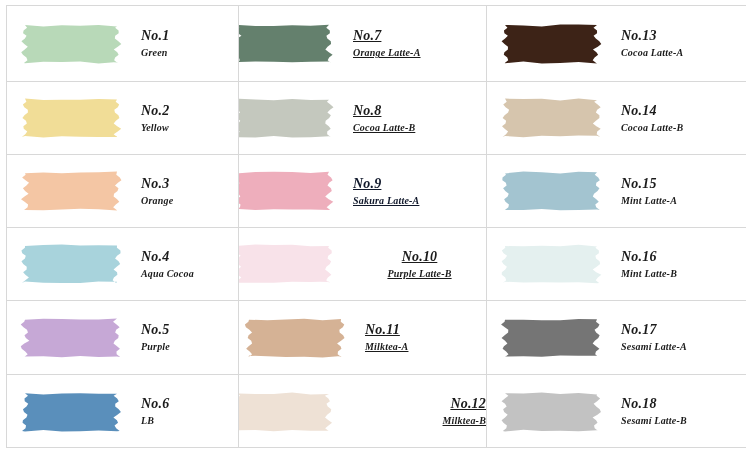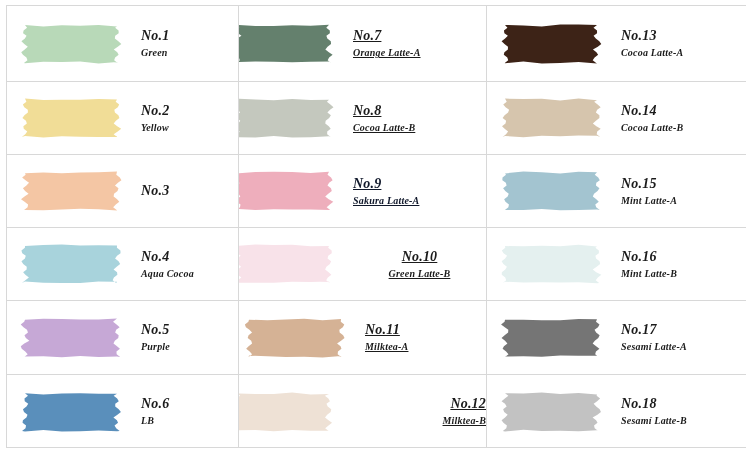--- a/index.html
+++ b/index.html
@@ -180,20 +180,21 @@
         </div>
       </div>
       <div class="swatch-cell col-1" style="grid-area: 3 / 1;">
         <div class="tape-wrap tape-inset">
           <svg class="tape-swatch" viewBox="0 0 104 48" xmlns="http://www.w3.org/2000/svg" preserveAspectRatio="none">
             <path d="M 6.00 6.36 L 24.40 5.55 L 42.80 6.19 L 61.20 5.61 L 79.60 5.24 L 98.00 4.44 L 97.30 7.71 L 100.80 10.43 L 102.42 13.14 L 98.92 15.86 L 95.99 18.57 L 99.49 21.29 L 98.53 24.00 L 95.03 26.71 L 94.62 29.43 L 98.12 32.14 L 100.29 34.86 L 96.79 37.57 L 94.15 40.29 L 97.65 43.00 L 98.00 43.38 L 79.60 42.22 L 61.20 41.87 L 42.80 42.62 L 24.40 43.13 L 6.00 42.89 L 5.08 43.00 L 8.58 40.29 L 9.08 37.57 L 5.58 34.86 L 2.00 32.14 L 5.50 29.43 L 9.59 26.71 L 6.09 24.00 L 3.93 21.29 L 7.43 18.57 L 10.03 15.86 L 6.53 13.14 L 3.14 10.43 L 6.64 7.71 Z" fill="#f4c6a4"></path>
           </svg>
         </div>
         <div class="label-block">
           <span class="swatch-no">No.3</span>
+          <span class="swatch-name">Orange</span>
         </div>
       </div>
       <div class="swatch-cell col-2" style="grid-area: 3 / 2;">
         <div class="tape-wrap tape-flush">
           <svg class="tape-swatch" viewBox="0 0 104 48" xmlns="http://www.w3.org/2000/svg" preserveAspectRatio="none">
             <path d="M 6.00 6.39 L 24.40 5.05 L 42.80 4.63 L 61.20 4.90 L 79.60 6.07 L 98.00 4.83 L 96.53 7.71 L 100.03 10.43 L 101.61 13.14 L 98.11 15.86 L 96.48 18.57 L 99.98 21.29 L 100.78 24.00 L 97.28 26.71 L 94.21 29.43 L 97.71 32.14 L 102.29 34.86 L 98.79 37.57 L 95.66 40.29 L 99.16 43.00 L 98.00 42.94 L 79.60 42.60 L 61.20 42.62 L 42.80 42.32 L 24.40 43.03 L 6.00 41.81 L 5.47 43.00 L 8.97 40.29 L 9.51 37.57 L 6.01 34.86 L 5.82 32.14 L 9.32 29.43 L 7.42 26.71 L 3.92 24.00 L 4.02 21.29 L 7.52 18.57 L 8.43 15.86 L 4.93 13.14 L 3.32 10.43 L 6.82 7.71 Z" fill="#eeaebc"></path>
           </svg>
         </div>
         <div class="label-block muted">
           <span class="swatch-no">No.9</span>
@@ -223,21 +224,21 @@
         </div>
       </div>
       <div class="swatch-cell col-2" style="grid-area: 4 / 2; text-align: center;">
         <div class="tape-wrap tape-flush">
           <svg class="tape-swatch" viewBox="0 0 104 48" xmlns="http://www.w3.org/2000/svg" preserveAspectRatio="none">
             <path d="M 6.00 6.03 L 24.40 4.60 L 42.80 5.10 L 61.20 4.78 L 79.60 6.21 L 98.00 5.99 L 97.15 7.71 L 100.65 10.43 L 100.73 13.14 L 97.23 15.86 L 96.56 18.57 L 100.06 21.29 L 98.91 24.00 L 95.41 26.71 L 94.14 29.43 L 97.64 32.14 L 100.37 34.86 L 96.87 37.57 L 95.17 40.29 L 98.67 43.00 L 98.00 41.40 L 79.60 41.93 L 61.20 41.65 L 42.80 42.63 L 24.40 42.65 L 6.00 42.73 L 3.29 43.00 L 6.79 40.29 L 10.33 37.57 L 6.83 34.86 L 3.46 32.14 L 6.96 29.43 L 10.06 26.71 L 6.56 24.00 L 2.53 21.29 L 6.03 18.57 L 9.67 15.86 L 6.17 13.14 L 2.61 10.43 L 6.11 7.71 Z" fill="#f8e2e9"></path>
           </svg>
         </div>
         <div class="label-block">
           <span class="swatch-no">No.10</span>
-          <span class="swatch-name">Green Latte-B</span>
+          <span class="swatch-name">Purple Latte-B</span>
         </div>
       </div>
       <div class="swatch-cell col-3" style="grid-area: 4 / 3;">
         <div class="tape-wrap tape-inset3">
           <svg class="tape-swatch" viewBox="0 0 104 48" xmlns="http://www.w3.org/2000/svg" preserveAspectRatio="none">
             <path d="M 6.00 6.06 L 24.40 6.31 L 42.80 5.74 L 61.20 6.27 L 79.60 4.85 L 98.00 6.38 L 96.37 7.71 L 99.87 10.43 L 99.91 13.14 L 96.41 15.86 L 97.04 18.57 L 100.54 21.29 L 101.17 24.00 L 97.67 26.71 L 93.72 29.43 L 97.22 32.14 L 102.36 34.86 L 98.86 37.57 L 96.68 40.29 L 100.18 43.00 L 98.00 43.17 L 79.60 42.31 L 61.20 42.40 L 42.80 42.33 L 24.40 42.55 L 6.00 41.66 L 3.68 43.00 L 7.18 40.29 L 6.26 37.57 L 2.76 34.86 L 2.79 32.14 L 6.29 29.43 L 7.89 26.71 L 4.39 24.00 L 2.62 21.29 L 6.12 18.57 L 8.07 15.86 L 4.57 13.14 L 2.79 10.43 L 6.29 7.71 Z" fill="#e4f0ef"></path>
           </svg>
         </div>
         <div class="label-block">
           <span class="swatch-no">No.16</span>

